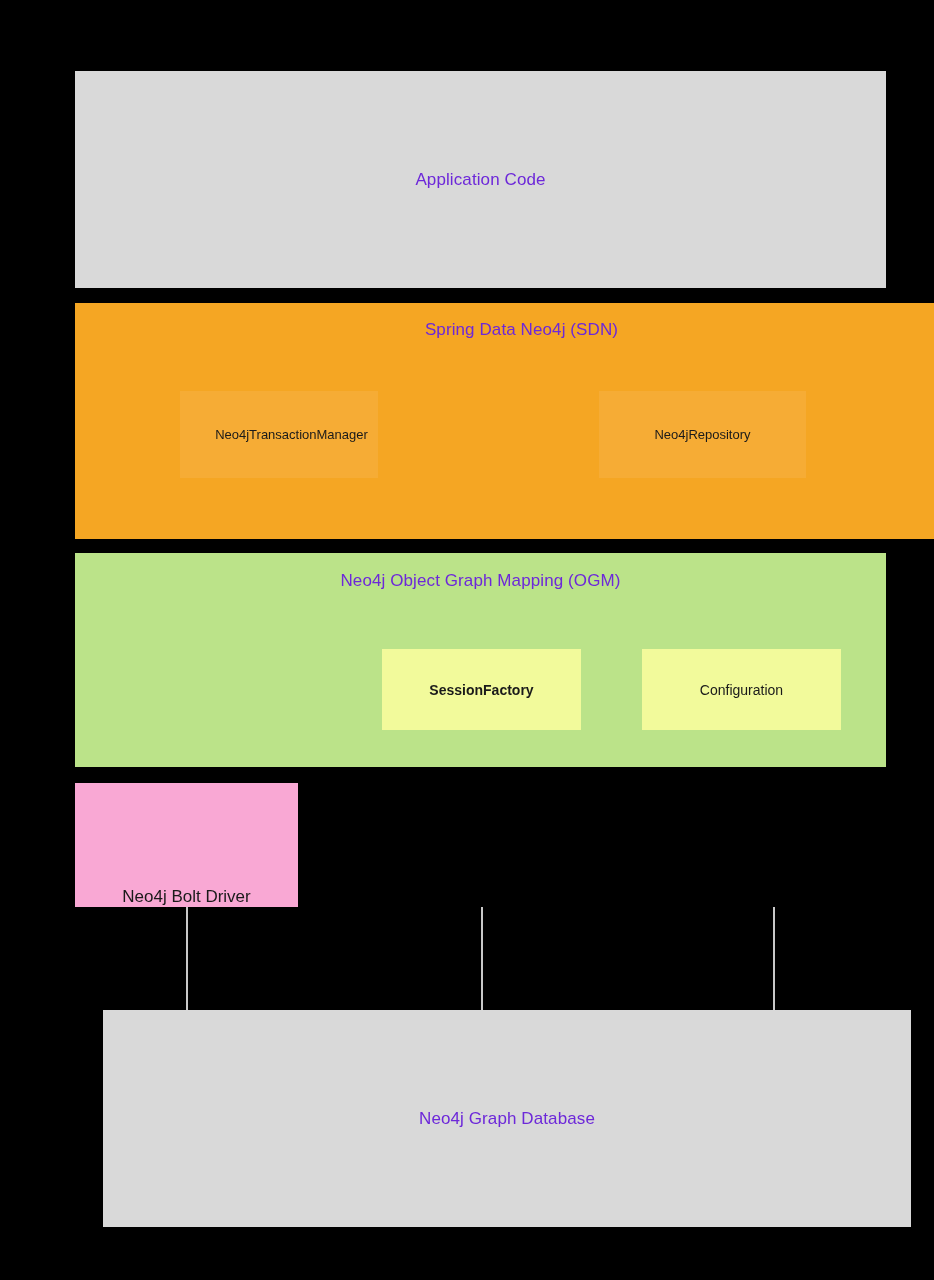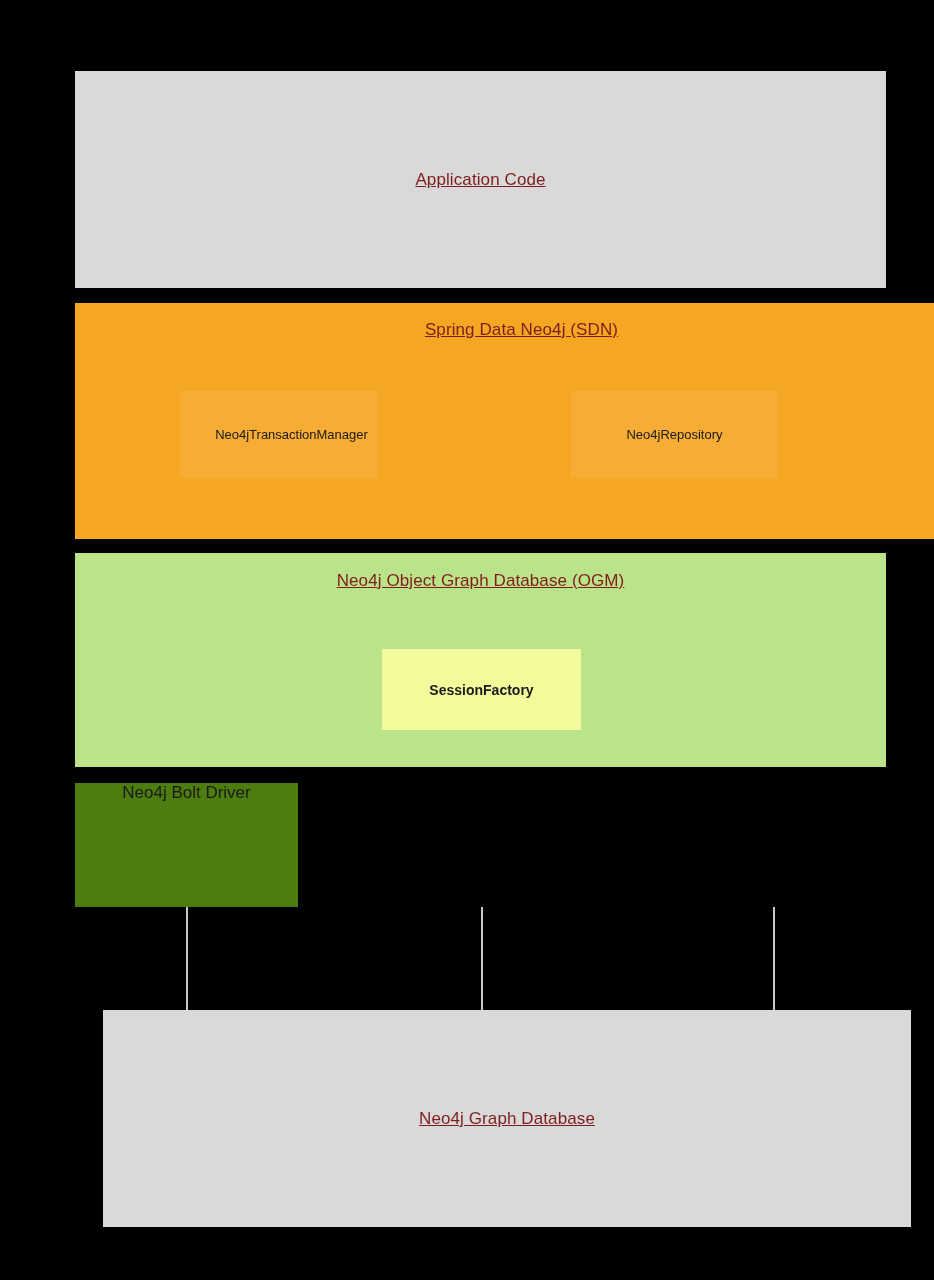--- a/index.html
+++ b/index.html
@@ -21,24 +21,23 @@
 
   .layer {
     position: absolute;
     display: flex;
     flex-direction: column;
     align-items: center;
   }
 
   .layer-title {
     font-size: 17px;
-    color: #7f1d1d;
+    color: #6d28d9;
     letter-spacing: 0.1px;
     white-space: nowrap;
-    text-decoration: underline;
   }
 
   
   #app-code-layer {
     left: 75px;
     top: 71px;
     width: 811px;
     height: 217px;
     background: #d9d9d9;
     justify-content: center;
@@ -70,21 +69,21 @@
     display: flex;
     align-items: center;
     justify-content: center;
   }
   .sdn-box span {
     font-size: 13px;
     color: #1a1a1a;
     white-space: nowrap;
   }
   #sdn-box-0 { left: 105px; width: 198px; padding-left: 25px; }
-  #sdn-box-1 { left: 496px; width: 207px; }
+  #sdn-box-1 { left: 524px; width: 207px; }
 
   
   #ogm-layer {
     left: 75px;
     top: 553px;
     width: 811px;
     height: 214px;
     background: #bbe389;
   }
   #ogm-layer .layer-title { margin-top: 18px; }
@@ -113,23 +112,23 @@
   }
   #ogm-box-0 { left: 44px;  width: 198px; }
   #ogm-box-1 { left: 307px; width: 199px; font-weight: bold; }
   #ogm-box-2 { left: 567px; width: 199px; }
 
   
   .driver-box {
     position: absolute;
     top: 783px;
     height: 124px;
-    background: #4d7c0f;
-    display: flex;
-    align-items: flex-start;
+    background: #f9a8d4;
+    display: flex;
+    align-items: flex-end;
     justify-content: center;
   }
   .driver-box span {
     font-size: 17px;
     color: #1a1a1a;
     white-space: nowrap;
   }
   #driver-box-0 { left: 75px;  width: 223px; }
   #driver-box-1 { left: 368px; width: 223px; }
   #driver-box-2 { left: 660px; width: 226px; }
@@ -172,25 +171,28 @@
       <div class="sdn-box" id="sdn-box-0">
         <span>Neo4jTransactionManager</span>
       </div>
       <div class="sdn-box" id="sdn-box-1">
         <span>Neo4jRepository</span>
       </div>
     </div>
   </div>
 
   <div class="layer" id="ogm-layer">
-    <div class="layer-title">Neo4j Object Graph Database (OGM)</div>
+    <div class="layer-title">Neo4j Object Graph Mapping (OGM)</div>
     <div class="ogm-subboxes">
       <div class="ogm-box" id="ogm-box-1">
         <span>SessionFactory</span>
       </div>
+      <div class="ogm-box" id="ogm-box-2">
+        <span>Configuration</span>
+      </div>
     </div>
   </div>
 
   <div class="driver-box" id="driver-box-0">
     <span>Neo4j Bolt Driver</span>
   </div>
 
   <div class="connector" id="connector-0"></div>
   <div class="connector" id="connector-1"></div>
   <div class="connector" id="connector-2"></div>

